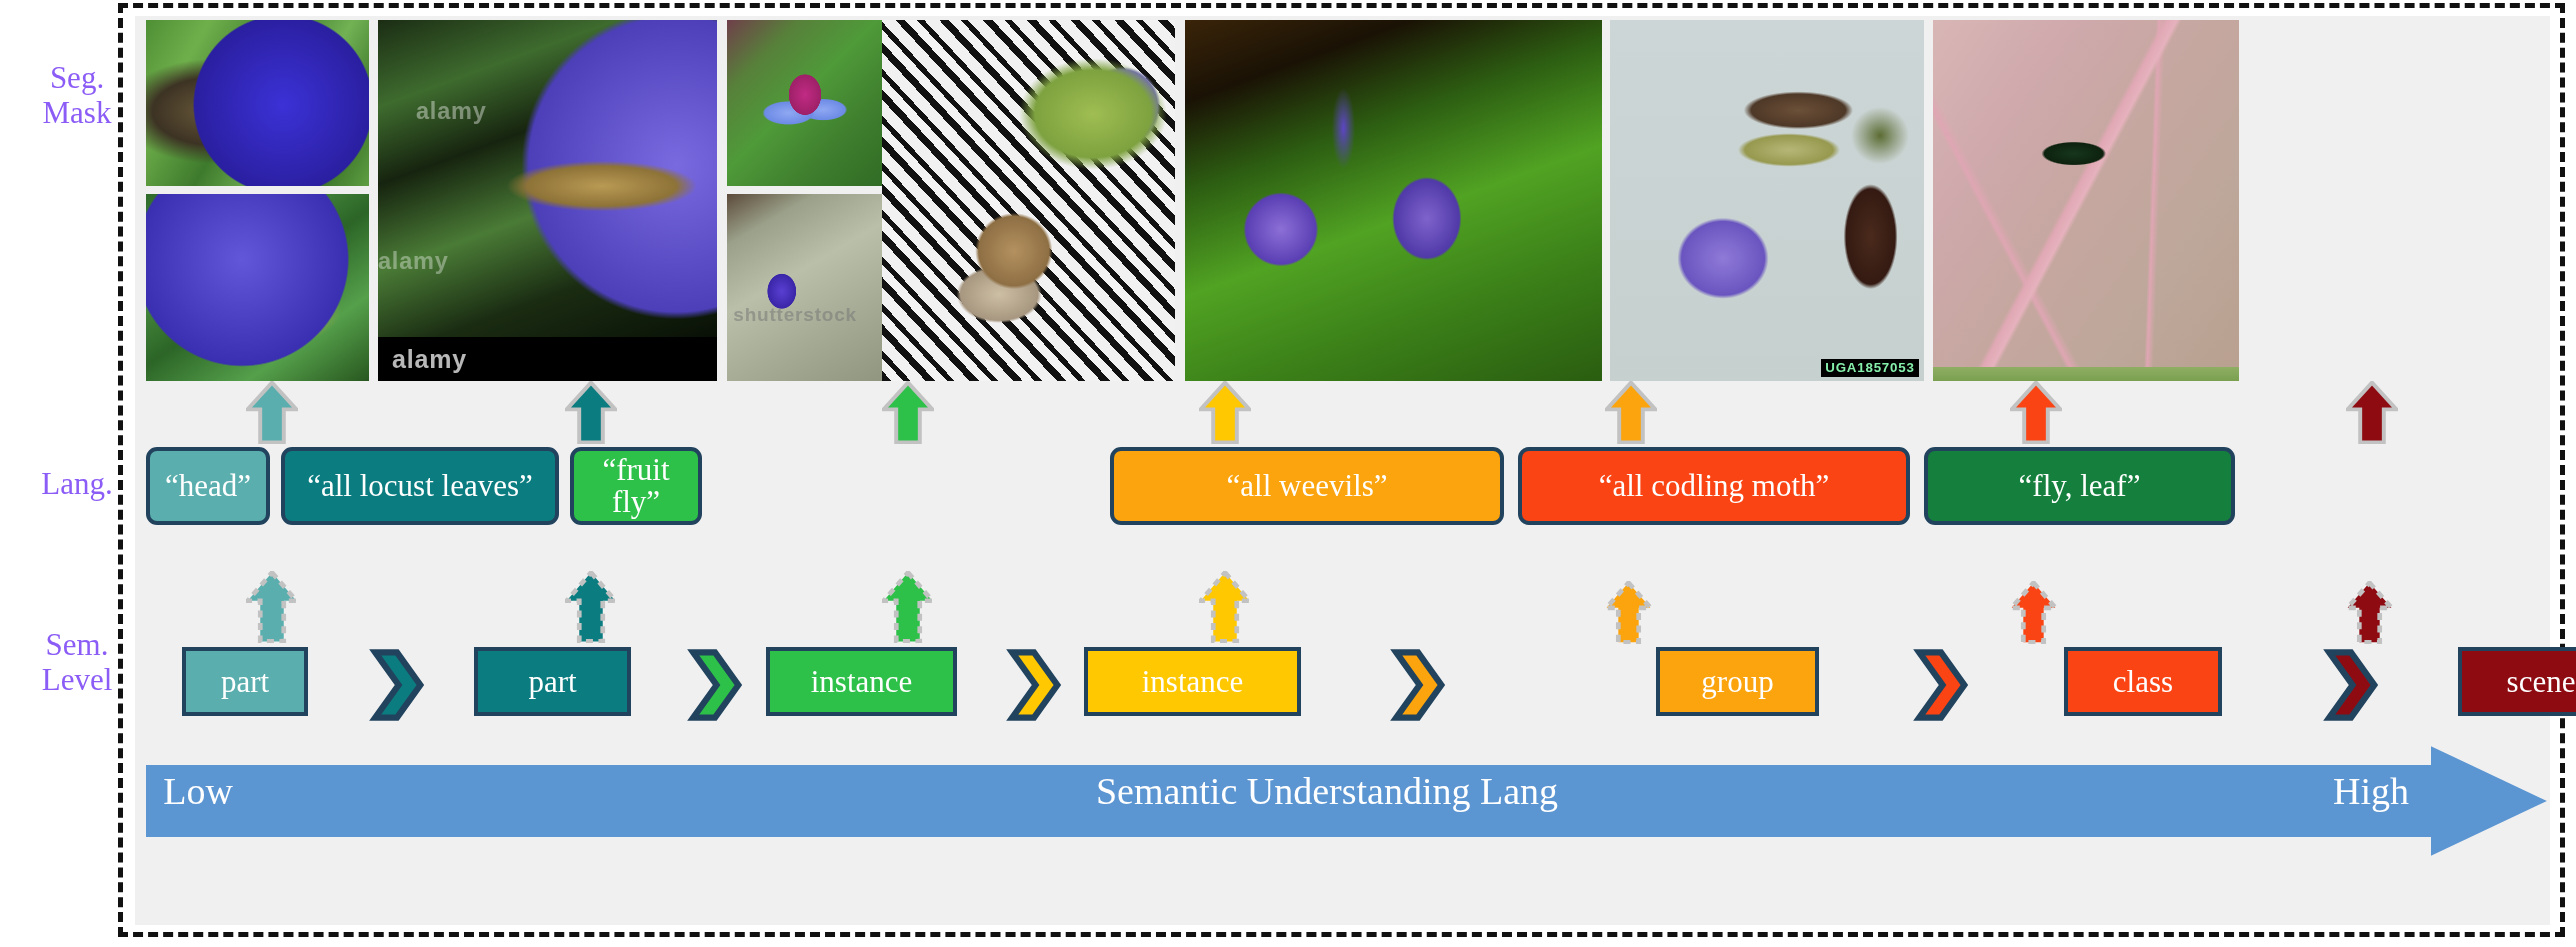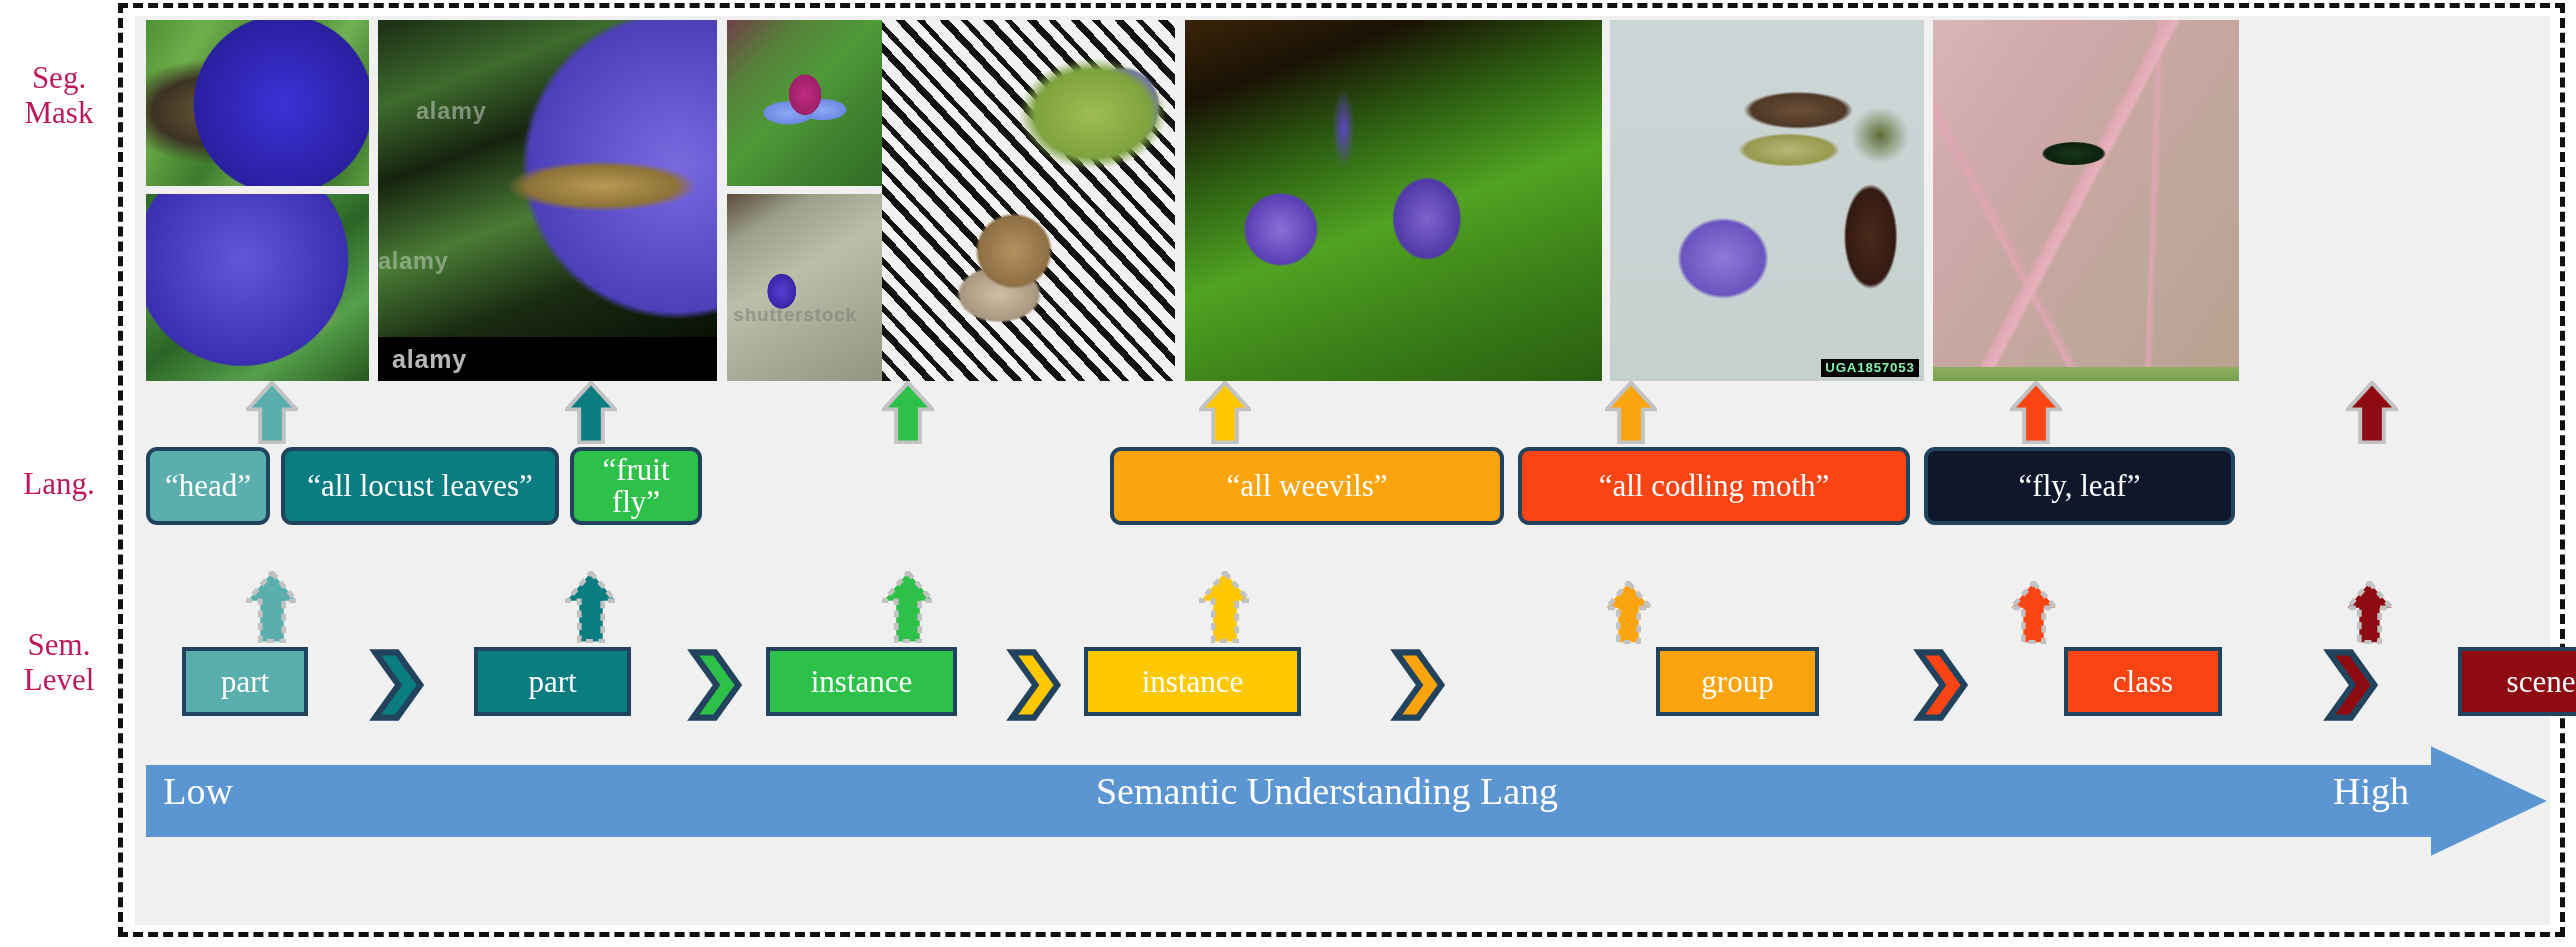--- a/index.html
+++ b/index.html
@@ -14,22 +14,22 @@
   }
 
   
   .panel{
     position:absolute;left:135px;top:15.7px;width:2415px;height:909px;
     background:#f0f0f0;
   }
 
   
   .row-label{
-    position:absolute;text-align:center;color:#be185d;
-    font-family:"Liberation Serif",serif;font-size:31px;line-height:1.12;
+    position:absolute;text-align:center;color:#8b5cf6;
+    font-family:"Liberation Serif",serif;font-size:31px;line-height:1.12;padding-left:18px;
   }
   #label-seg{left:0px;top:61px;width:118px;}
   #label-lang{left:0px;top:467px;width:118px;}
   #label-sem{left:0px;top:628px;width:118px;}
 
   
   .img-strip{position:absolute;left:146px;top:20.4px;width:2404px;height:361px;}
   .img-col{position:absolute;top:0;height:361px;}
   .photo{position:absolute;left:0;width:100%;overflow:hidden;background:#2b2b2b;}
 
@@ -244,21 +244,21 @@
     <div class="lang-box" style="left:424px;width:132px;background:#2ec14a;flex-direction:column;">
       <div>“fruit</div>
       <div>fly”</div>
     </div>
 
 
     <div class="lang-box" style="left:964px;width:394px;background:#fba40d;">“all weevils”</div>
 
     <div class="lang-box" style="left:1372px;width:392px;background:#fb4414;">“all codling moth”</div>
 
-    <div class="lang-box" style="left:1778px;width:311px;background:#0f172a;">“fly, leaf”</div>
+    <div class="lang-box" style="left:1778px;width:311px;background:#15803d;">“fly, leaf”</div>
   </div>
 
   <div class="uparrow" style="left:246px;top:571px;">
     <svg width="52" height="72" viewBox="0 0 66 92">
         <polygon points="33,2 64,38 48,38 48,90 18,90 18,38 2,38" fill="#5aafae" stroke="#c2c2c2" stroke-width="6" stroke-dasharray="9 7"></polygon>
       </svg>
   </div>
   <div class="uparrow" style="left:565px;top:571px;">
     <svg width="52" height="72" viewBox="0 0 66 92">
         <polygon points="33,2 64,38 48,38 48,90 18,90 18,38 2,38" fill="#0b7d80" stroke="#c2c2c2" stroke-width="6" stroke-dasharray="9 7"></polygon>

